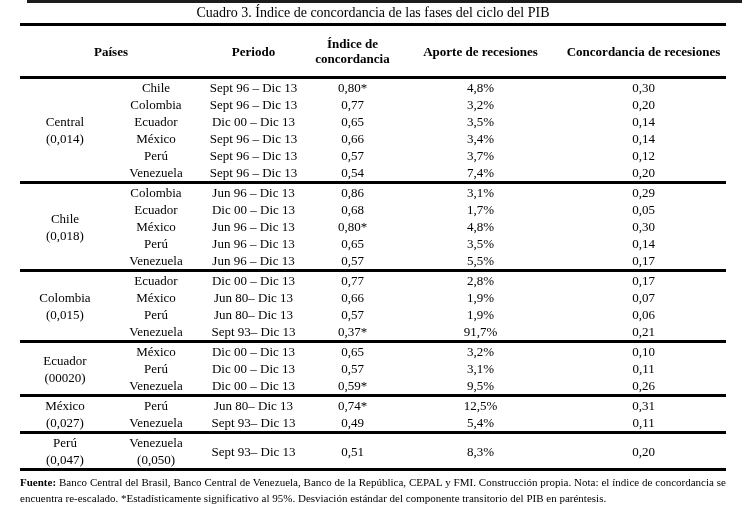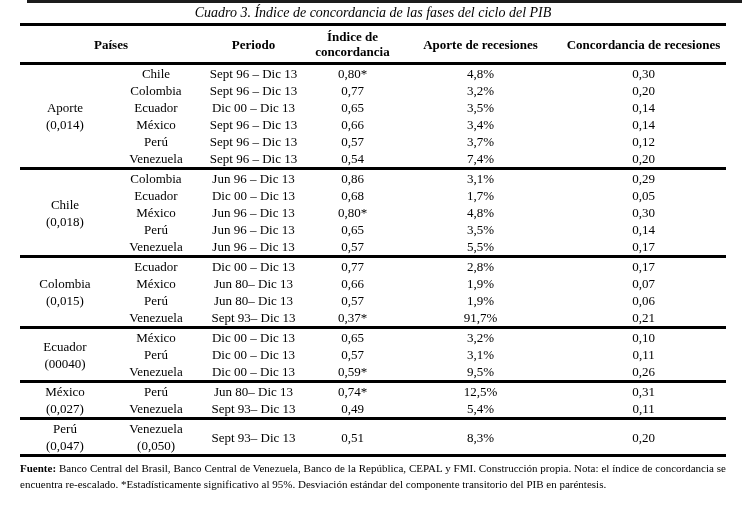--- a/index.html
+++ b/index.html
@@ -9,42 +9,41 @@
     font-family: "Liberation Serif", "DejaVu Serif", serif;
     position: relative; overflow: hidden;
   }
   .top-crop {
     position: absolute; top: 0; left: 27px; width: 715px; height: 3px;
     background: #1c1c1c;
   }
   .title {
     margin: 5px 0 2px 0;
     text-align: center;
-    font-style: italic;
     font-size: 14px;
     line-height: 16px;
   }
   table.concordance {
     border-collapse: collapse;
     table-layout: fixed;
     width: 706px;
     margin-left: 20px;
     border-top: 3px solid #000;
     border-bottom: 3px solid #000;
   }
   thead { border-bottom: 3px solid #000; }
   tbody { border-bottom: 3px solid #000; }
   tbody:last-of-type { border-bottom: none; }
   th {
     font-weight: bold;
     font-size: 13px;
     line-height: 15px;
     text-align: center;
     vertical-align: middle;
-    padding: 3px 2px;
+    padding: 10px 2px;
     white-space: nowrap;
   }
   th.wrap { white-space: normal; }
   td {
     font-size: 13px;
     line-height: 17px;
     text-align: center;
     vertical-align: middle;
     padding: 0 2px;
     white-space: nowrap;
@@ -80,21 +79,21 @@
       <th colspan="2">Países</th>
       <th>Periodo</th>
       <th class="wrap">Índice de concordancia</th>
       <th>Aporte de recesiones</th>
       <th>Concordancia de recesiones</th>
     </tr>
   </thead>
 <tbody>
       <tr>
         <td class="group-cell" rowspan="6">
-          <div>Aporte</div>
+          <div>Central</div>
           <div>(0,014)</div>
         </td>
         <td>Chile</td>
         <td>Sept 96 – Dic 13</td>
         <td>0,80*</td>
         <td>4,8%</td>
         <td>0,30</td>
       </tr>
       <tr>
         <td>Colombia</td>
@@ -204,21 +203,21 @@
         <td>Sept 93– Dic 13</td>
         <td>0,37*</td>
         <td>91,7%</td>
         <td>0,21</td>
       </tr>
     </tbody>
     <tbody>
       <tr>
         <td class="group-cell" rowspan="3">
           <div>Ecuador</div>
-          <div>(00040)</div>
+          <div>(00020)</div>
         </td>
         <td>México</td>
         <td>Dic 00 – Dic 13</td>
         <td>0,65</td>
         <td>3,2%</td>
         <td>0,10</td>
       </tr>
       <tr>
         <td>Perú</td>
         <td>Dic 00 – Dic 13</td>

